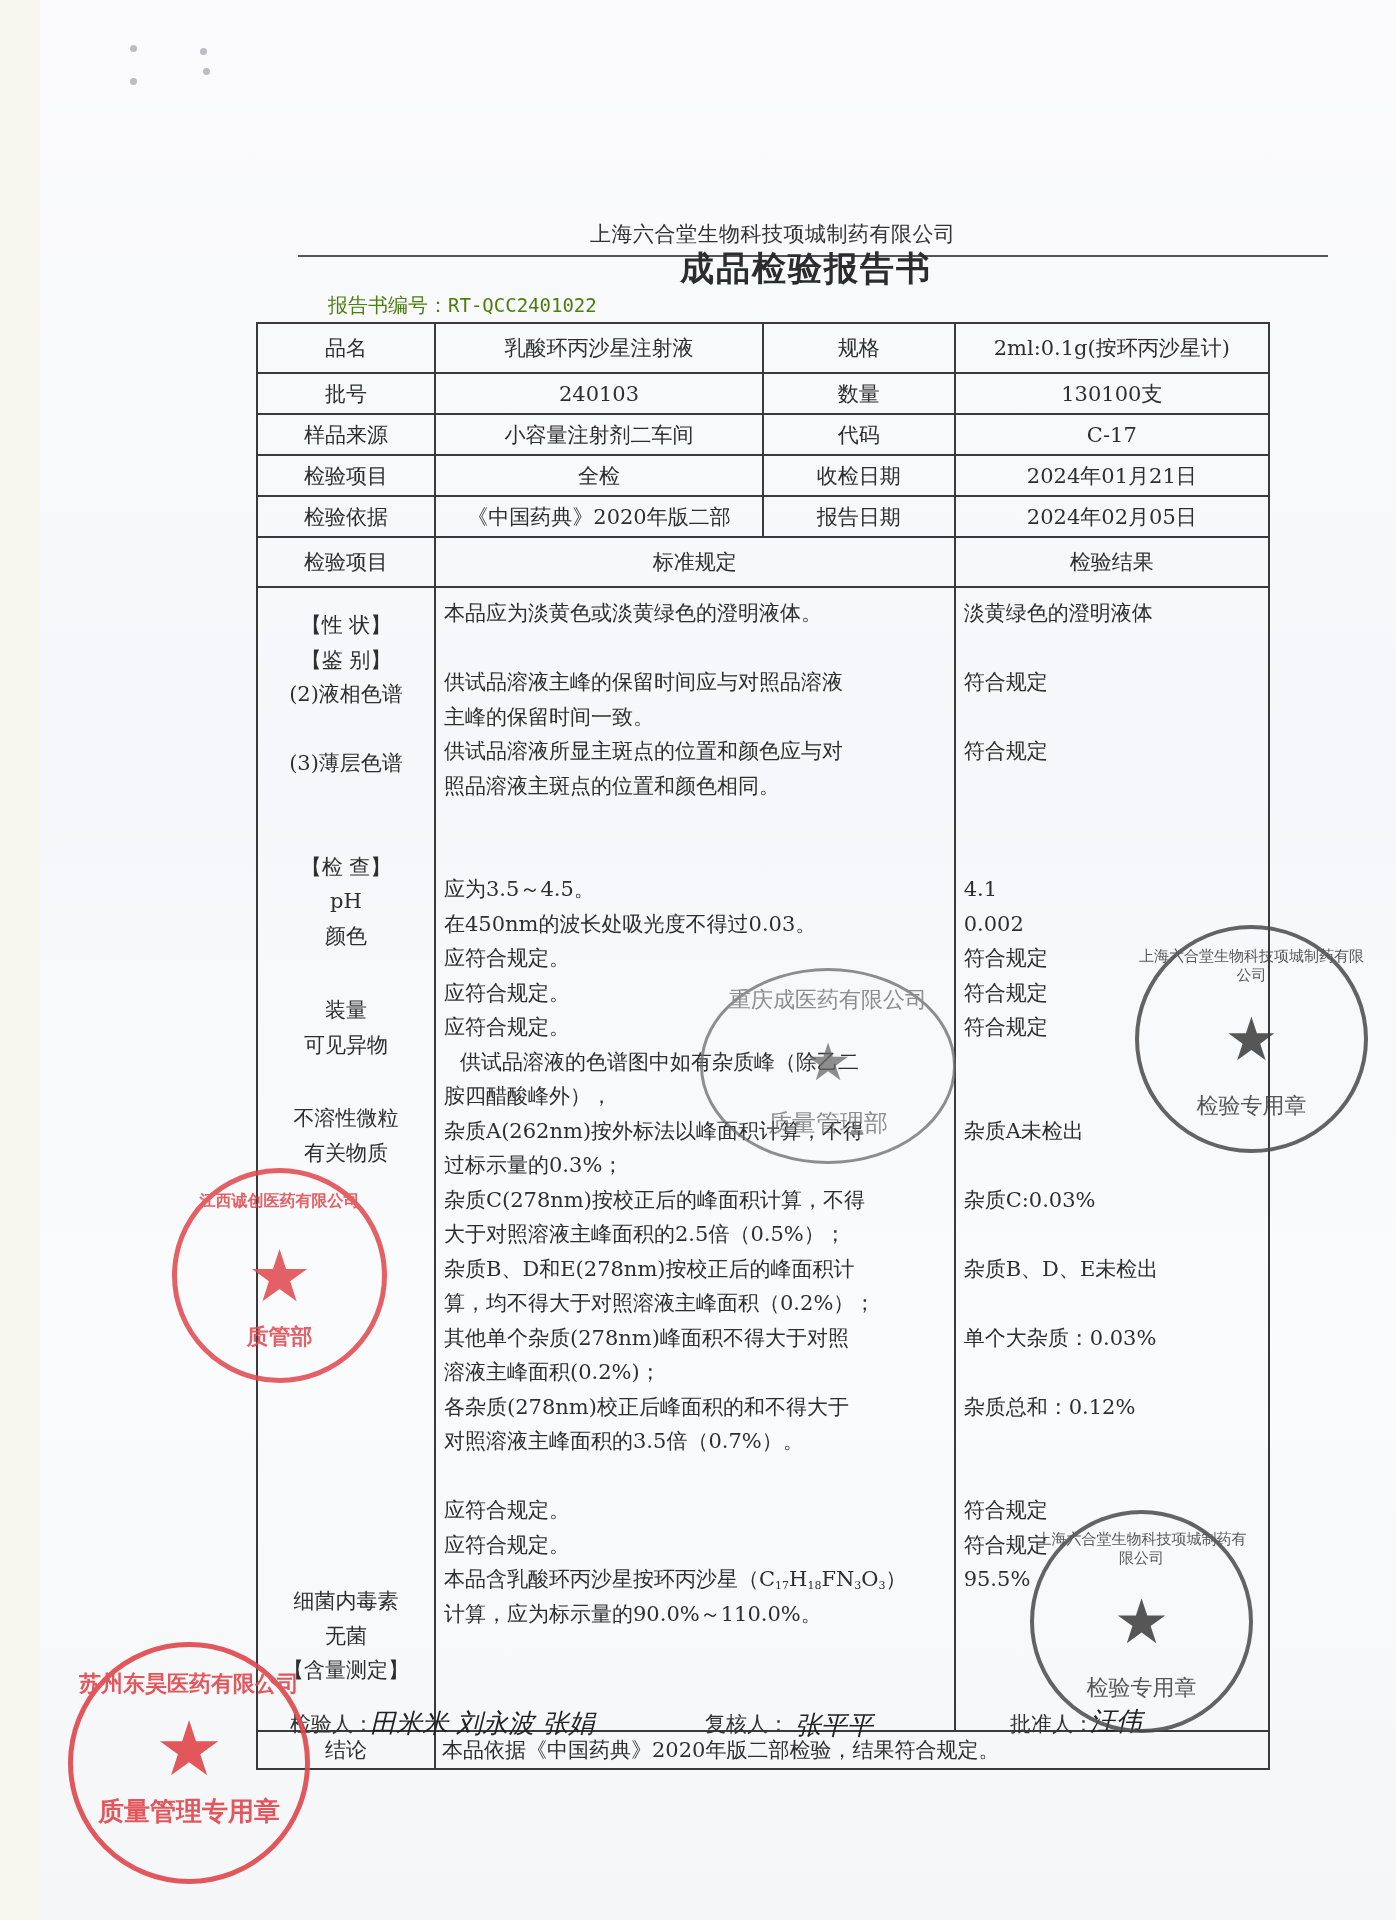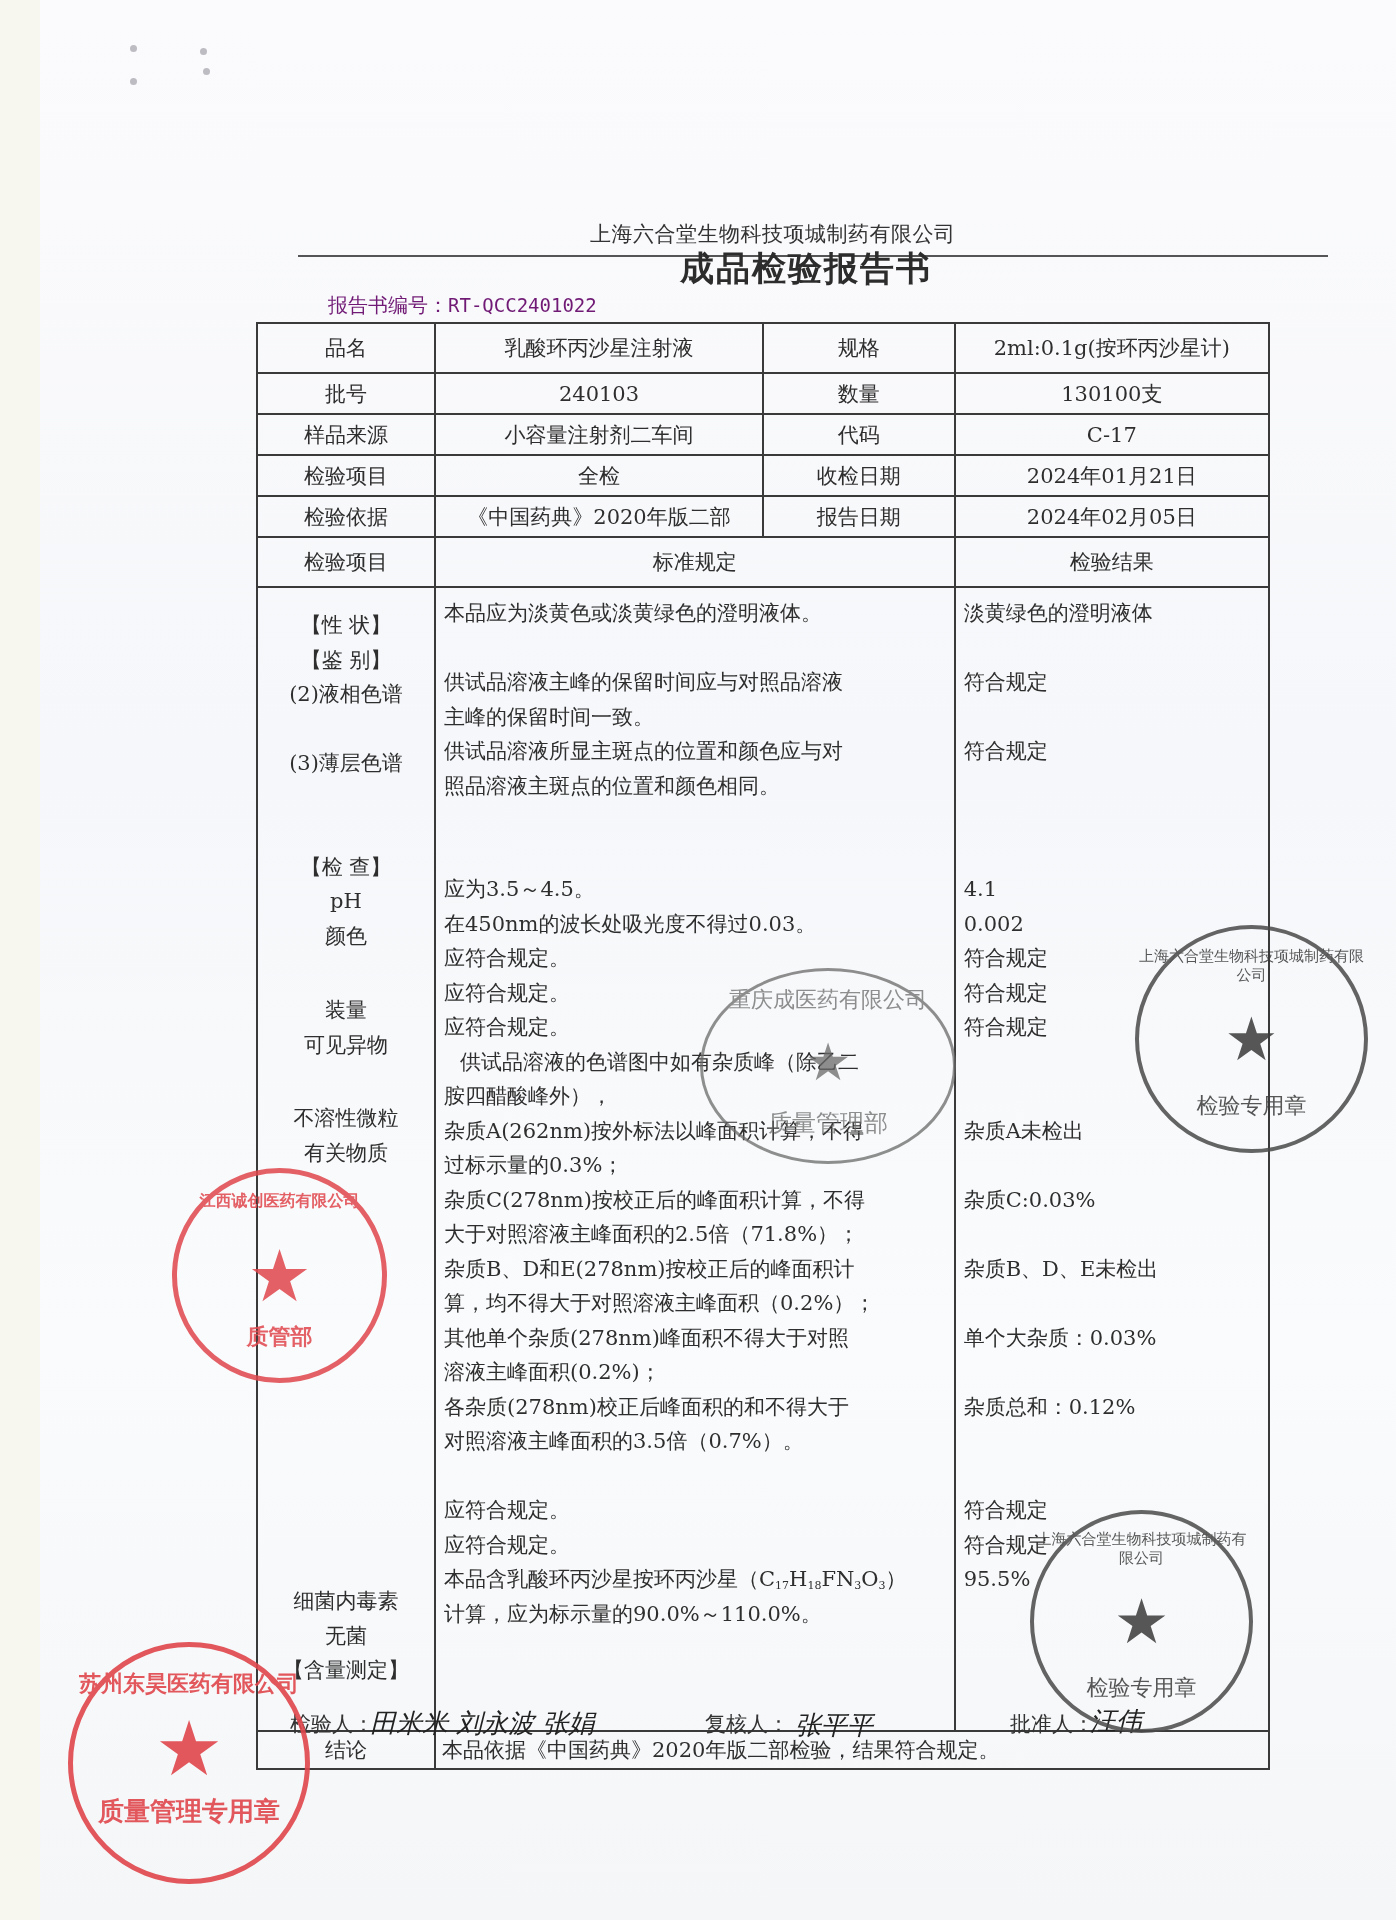--- a/index.html
+++ b/index.html
@@ -18,21 +18,21 @@
   .staple i { position:absolute; width:7px; height:7px; border-radius:50%; background:#bcbcc2; }
 
   .company {
     position:absolute; left:590px; top:220px; font-size:21px; letter-spacing:0.5px; color:#333;
   }
   .rule { position:absolute; left:298px; top:255px; width:1030px; height:2px; background:#555; }
   .title {
     position:absolute; left:680px; top:246px; font-size:34px; font-weight:bold; letter-spacing:2px;
     color:#2c2c2c; background:transparent;
   }
-  .report-no { position:absolute; left:328px; top:292px; font-size:20px; color:#701a75; }
+  .report-no { position:absolute; left:328px; top:292px; font-size:20px; color:#4d7c0f; }
 
   table.main {
     position:absolute; left:256px; top:322px; width:1014px; border-collapse:collapse;
     font-size:21px; color:#2e2e2e;
   }
   table.main td { border:2px solid #3a3a3a; padding:0 6px; vertical-align:middle; }
   .hdr td { height:36px; text-align:center; }
   .c1 { width:164px; }
   .c2 { width:314px; }
   .center { text-align:center; }
@@ -157,21 +157,21 @@
           <div style="height: 34.5px;">应为3.5～4.5。</div>
           <div style="height: 34.5px;">在450nm的波长处吸光度不得过0.03。</div>
           <div style="height: 34.5px;">应符合规定。</div>
           <div style="height: 34.5px;">应符合规定。</div>
           <div style="height: 34.5px;">应符合规定。</div>
           <div style="height: 34.5px; margin-left: 16px;">供试品溶液的色谱图中如有杂质峰（除乙二</div>
           <div style="height: 34.5px;">胺四醋酸峰外），</div>
           <div style="height: 34.5px;">杂质A(262nm)按外标法以峰面积计算，不得</div>
           <div style="height: 34.5px;">过标示量的0.3%；</div>
           <div style="height: 34.5px;">杂质C(278nm)按校正后的峰面积计算，不得</div>
-          <div style="height: 34.5px;">大于对照溶液主峰面积的2.5倍（71.8%）；</div>
+          <div style="height: 34.5px;">大于对照溶液主峰面积的2.5倍（0.5%）；</div>
           <div style="height: 34.5px;">杂质B、D和E(278nm)按校正后的峰面积计</div>
           <div style="height: 34.5px;">算，均不得大于对照溶液主峰面积（0.2%）；</div>
           <div style="height: 34.5px;">其他单个杂质(278nm)峰面积不得大于对照</div>
           <div style="height: 34.5px;">溶液主峰面积(0.2%)；</div>
           <div style="height: 34.5px;">各杂质(278nm)校正后峰面积的和不得大于</div>
           <div style="height: 34.5px;">对照溶液主峰面积的3.5倍（0.7%）。</div>
           <div style="height: 34.5px;"></div>
           <div style="height: 34.5px;">应符合规定。</div>
           <div style="height: 34.5px;">应符合规定。</div>
           <div style="height: 34.5px;"><span>本品含乳酸环丙沙星按环丙沙星（C</span><sub class="sub">17</sub><span>H</span><sub class="sub">18</sub><span>FN</span><sub class="sub">3</sub><span>O</span><sub class="sub">3</sub><span>）</span></div>

